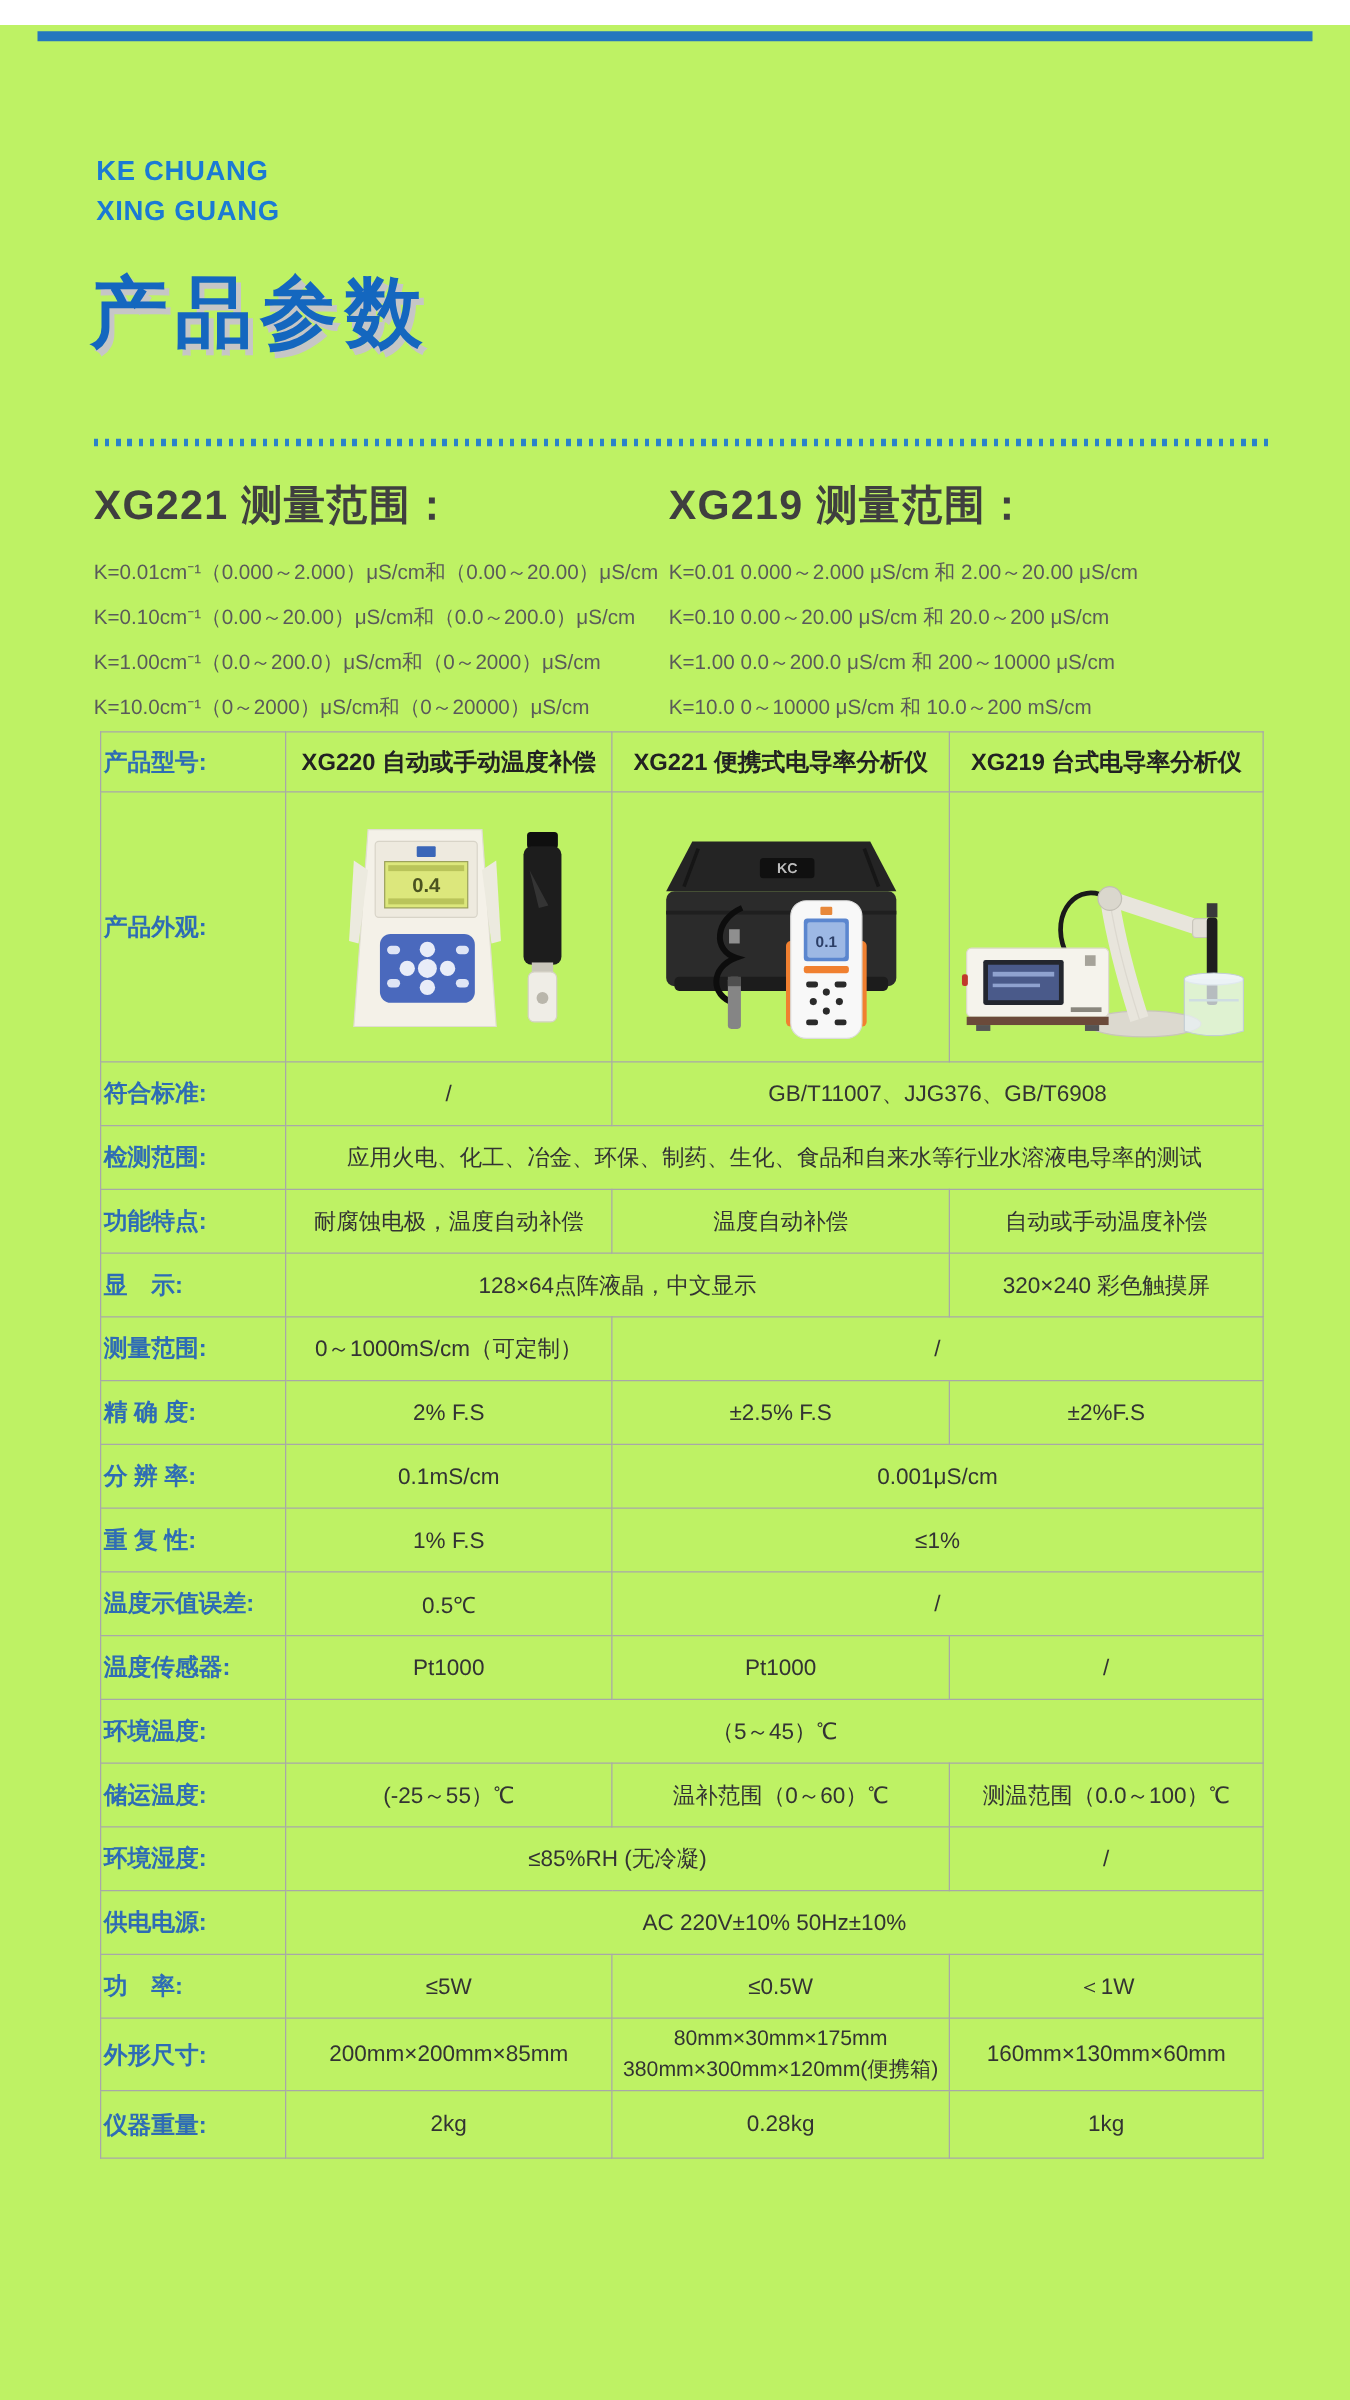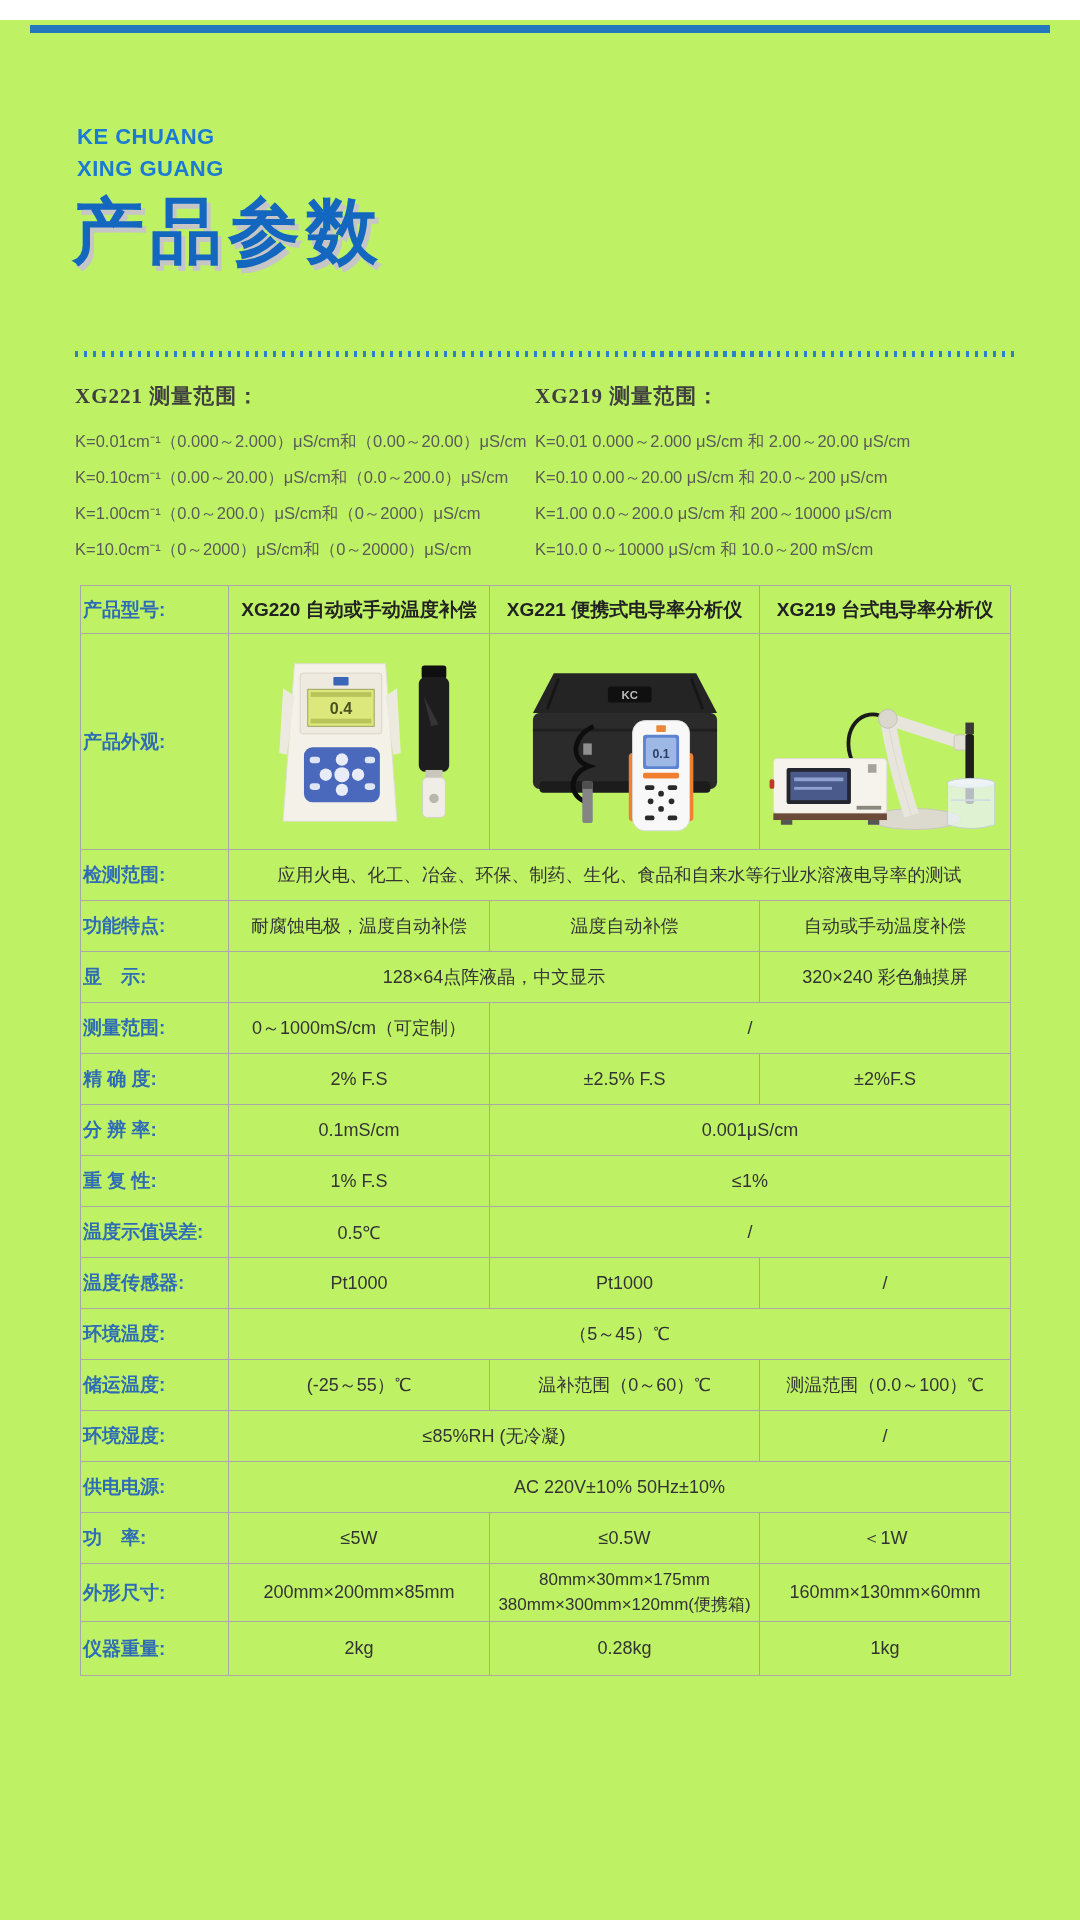--- a/index.html
+++ b/index.html
@@ -3,29 +3,29 @@
 <meta charset="utf-8">
 <style>
   html,body{margin:0;padding:0;background:#fff;}
   .page{position:relative;width:1080px;height:1920px;background:#bef264;overflow:hidden;
         font-family:"Liberation Sans",sans-serif;margin-top:20px;}
   .accent-bar{position:absolute;left:30px;width:1020px;height:8px;background:#2577be;}
   .accent-bar.top{top:5px;}
   .accent-bar.bottom{top:1907px;}
   .brand{position:absolute;left:77px;top:101px;color:#1b7ad4;font-size:22px;font-weight:600;
          line-height:32px;letter-spacing:.5px;}
-  .page-title{position:absolute;left:72px;top:164px;margin:0;font-size:72px;font-weight:800;
+  .page-title{position:absolute;left:72px;top:188px;margin:0;font-size:62px;font-weight:800;
         color:#1467bf;letter-spacing:6px;font-family:"Liberation Serif",serif;
         text-shadow:4px 5px 0 #c6c6c6;}
   .dotted-divider{position:absolute;left:75px;top:331px;width:940px;height:6px;
         background-image:repeating-linear-gradient(90deg,#2b82c9 0 3.5px,transparent 3.5px 9px);}
   .ranges{position:absolute;left:75px;top:362px;width:945px;display:flex;}
   .range-col.left{width:460px;}
   .range-col.right{flex:1;}
-  .range-col h2{margin:0 0 13px 0;font-size:21px;font-weight:600;color:#3f3f3f;letter-spacing:1px;font-family:Liberation Serif, serif;}
+  .range-col h2{margin:0 0 13px 0;font-size:33px;font-weight:600;color:#3f3f3f;letter-spacing:1px;}
   .range-col p{margin:0;font-size:16.5px;color:#5a5a5a;line-height:36px;white-space:nowrap;}
   .spec-table{position:absolute;left:80px;top:565px;width:930px;border-collapse:collapse;
         table-layout:fixed;border-radius:12px;}
   .spec-table td{border:1px solid #a8a8a8;padding:2px;}
   .lbl{color:#2e6cb5;font-weight:bold;font-size:19px;text-align:left;padding-left:20px;}
   .val{text-align:center;color:#333;font-size:18px;}
   .hdr-val{text-align:center;color:#222;font-weight:600;font-size:19px;}
   .r-hdr{height:48px;} .r-img{height:216px;} .r-std{height:51px;} .r-dim{height:58px;} .r-wt{height:54px;}
   .img-cell{padding:0;text-align:right;vertical-align:middle;}
   .img-cell svg{display:block;margin:0 auto;}
@@ -169,20 +169,25 @@
           <rect x="112" y="132" width="9" height="9" fill="#a6a39a"></rect>
           <rect x="100" y="176" width="26" height="4" fill="#8a877e"></rect>
           <rect x="12" y="184" width="120" height="7" fill="#6b4a3a"></rect>
           <rect x="20" y="191" width="12" height="5" fill="#555"></rect>
           <rect x="112" y="191" width="12" height="5" fill="#555"></rect>
           <rect x="8" y="148" width="5" height="10" rx="2" fill="#c0392b"></rect>
         </svg>
       </td>
     </tr>
 
+    <tr class="r-std">
+      <td class="lbl">符合标准:</td>
+      <td class="val">/</td>
+      <td class="val" colspan="2">GB/T11007、JJG376、GB/T6908</td>
+    </tr>
 
     <tr class="r-std">
       <td class="lbl">检测范围:</td>
       <td class="val" colspan="3">应用火电、化工、冶金、环保、制药、生化、食品和自来水等行业水溶液电导率的测试</td>
     </tr>
 
     <tr class="r-std">
       <td class="lbl">功能特点:</td>
       <td class="val">耐腐蚀电极，温度自动补偿</td>
       <td class="val">温度自动补偿</td>

